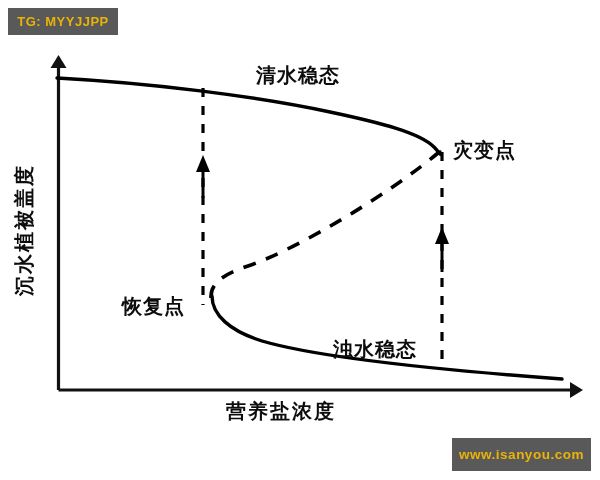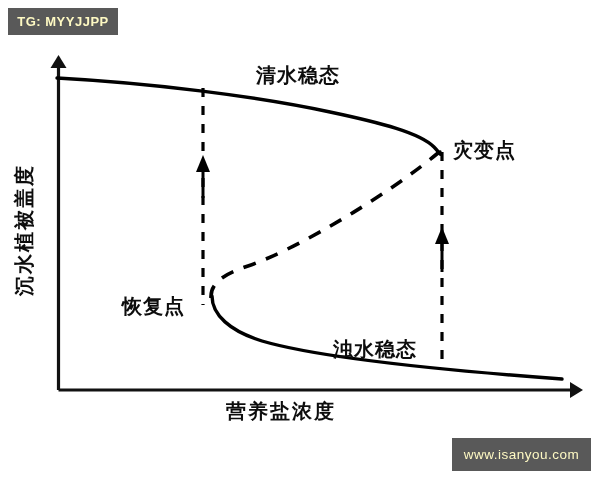--- a/index.html
+++ b/index.html
@@ -17,21 +17,21 @@
   #figure-root {
     position: absolute;
     left: 0;
     top: 0;
     width: 600px;
     height: 480px;
   }
   .watermark-badge {
     position: absolute;
     background: #595959;
-    color: #fef9c3;
+    color: #eab308;
     font-family: "Liberation Sans", sans-serif;
     letter-spacing: 0.5px;
     white-space: nowrap;
     display: flex;
     align-items: center;
     justify-content: center;
   }
   #tg-badge {
     left: 8px;
     top: 8px;
@@ -39,21 +39,21 @@
     height: 27px;
     font-size: 13px;
     font-weight: 600;
   }
   #site-badge {
     left: 452px;
     top: 438px;
     width: 139px;
     height: 33px;
     font-size: 13.5px;
-    font-weight: 400;
+    font-weight: 700;
   }
   svg.chart {
     position: absolute;
     left: 0;
     top: 0;
   }
   .axis-line {
     stroke: #111111;
     stroke-width: 3.2;
     fill: none;

